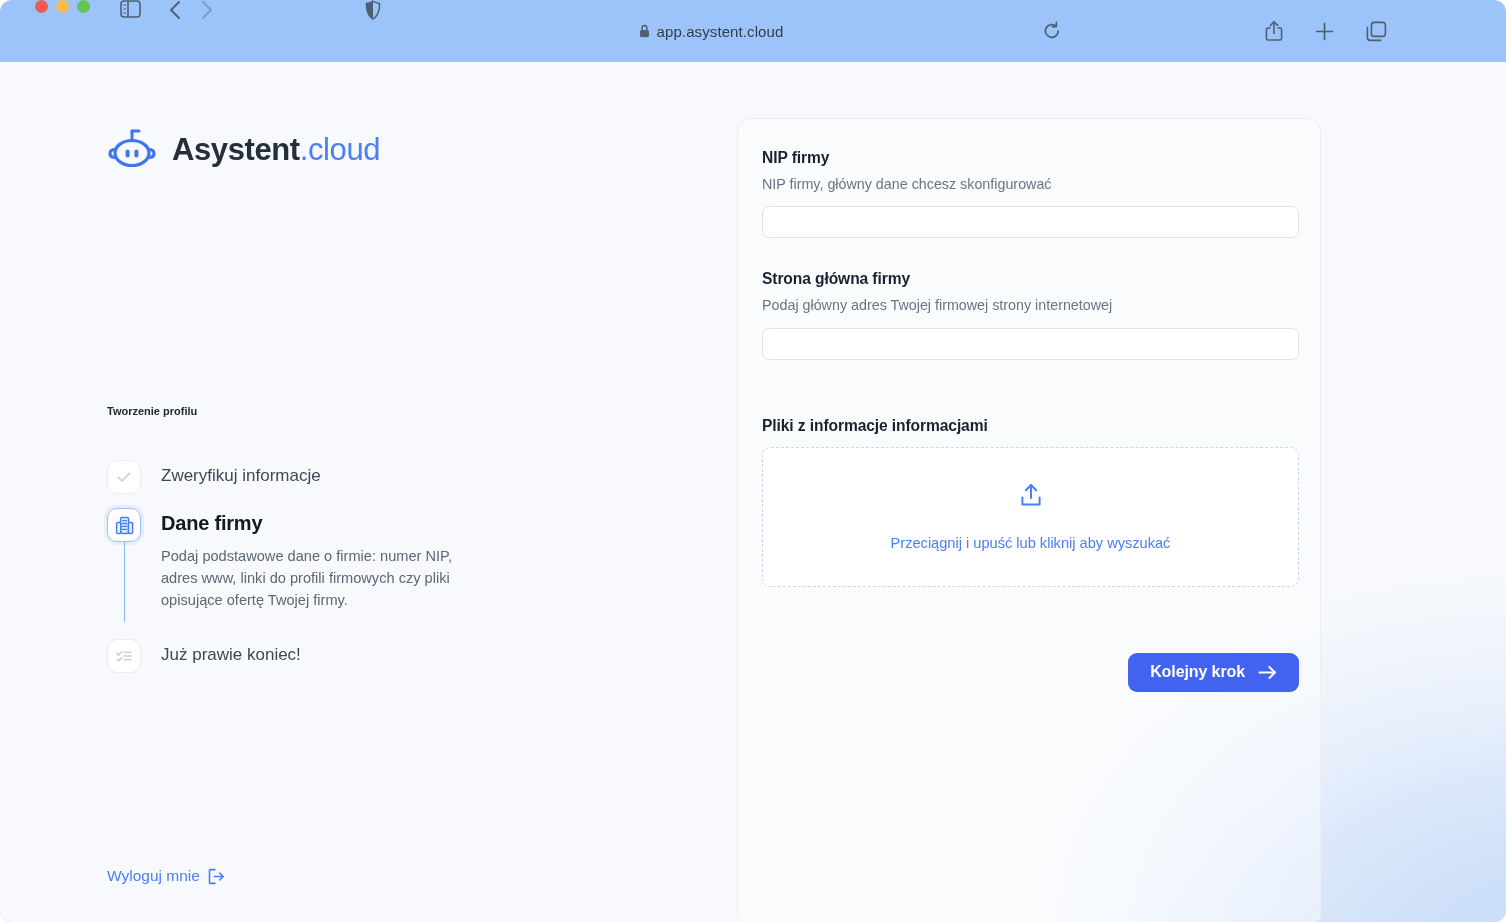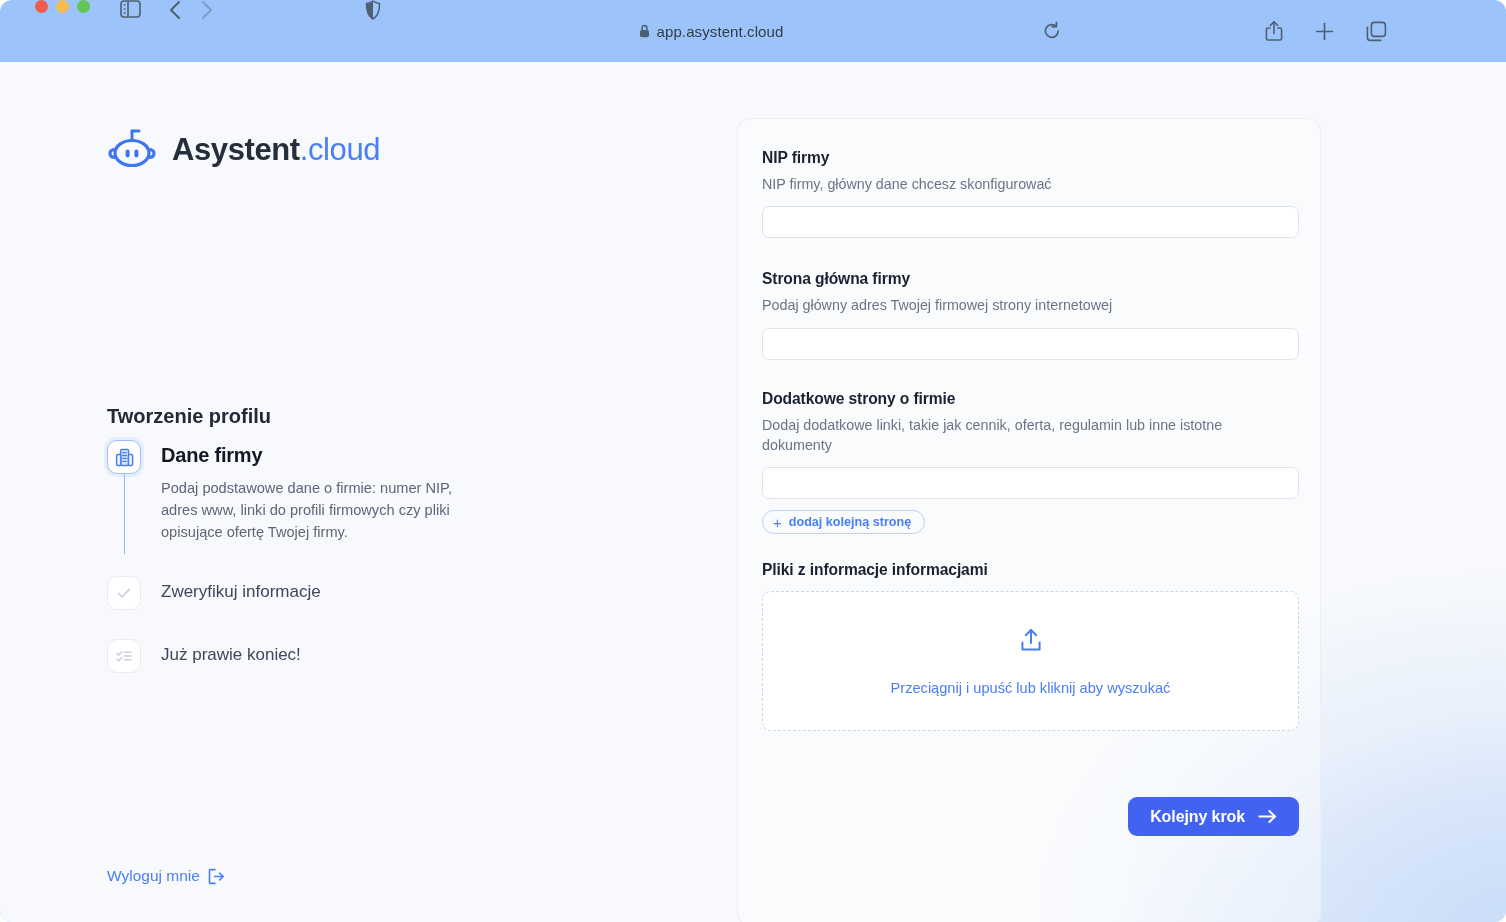--- a/index.html
+++ b/index.html
@@ -132,21 +132,21 @@
     letter-spacing: -0.4px;
     white-space: nowrap;
   }
   .brand-name { color: #252e3b; }
   .brand-tld { color: #4a7ef5; font-weight: 400; }
 
   .steps-title {
     position: absolute;
     left: 0;
     top: 327px;
-    font-size: 20px;
+    font-size: 11px;
     font-weight: 700;
     color: #222a36;
   }
 
   .steps {
     position: absolute;
     left: 0;
     top: 362px;
     width: 470px;
   }
@@ -445,20 +445,34 @@
             <rect x="27.4" y="22.5" width="4" height="8" rx="2" fill="#3f76f0"></rect>
           </svg>
         </span>
         <span class="brand-text"><span class="brand-name">Asystent</span><span class="brand-tld">.cloud</span></span>
       </div>
 
       <div class="steps-title">Tworzenie profilu</div>
 
       <div class="steps">
 
+        <div class="step s2">
+          <div class="step-rail">
+            <div class="step-badge pending">
+              <svg width="18" height="18" viewBox="0 0 18 18" fill="none">
+                <polyline points="3.4,9.4 7.1,13 14.6,5.2" stroke="#c9cfdb" stroke-width="1.7" stroke-linecap="round" stroke-linejoin="round" fill="none"></polyline>
+              </svg>
+            </div>
+            <div class="step-line muted"></div>
+          </div>
+          <div class="step-body">
+            <div class="step-title muted">Zweryfikuj informacje</div>
+          </div>
+        </div>
+
         <div class="step s1">
           <div class="step-rail">
             <div class="step-badge active">
               <svg width="19" height="19" viewBox="0 0 19 19" fill="none">
                 <rect x="5.6" y="1.6" width="8" height="15.8" rx="1.3" stroke="#4a7ef5" stroke-width="1.5" fill="#dbe7fe"></rect>
                 <rect x="1.6" y="6.4" width="4.2" height="11" rx="1.2" stroke="#4a7ef5" stroke-width="1.5" fill="#eaf1fe"></rect>
                 <rect x="13.4" y="6.4" width="4.2" height="11" rx="1.2" stroke="#4a7ef5" stroke-width="1.5" fill="#eaf1fe"></rect>
                 <line x1="7.7" y1="4.6" x2="11.4" y2="4.6" stroke="#4a7ef5" stroke-width="1.3" stroke-linecap="round"></line>
                 <line x1="7.7" y1="7.5" x2="11.4" y2="7.5" stroke="#4a7ef5" stroke-width="1.3" stroke-linecap="round"></line>
                 <line x1="7.7" y1="10.4" x2="11.4" y2="10.4" stroke="#4a7ef5" stroke-width="1.3" stroke-linecap="round"></line>
@@ -466,34 +480,20 @@
               </svg>
             </div>
             <div class="step-line active"></div>
           </div>
           <div class="step-body">
             <div class="step-title">Dane firmy</div>
             <div class="step-desc">Podaj podstawowe dane o firmie: numer NIP, adres www, linki do profili firmowych czy pliki opisujące ofertę Twojej firmy.</div>
           </div>
         </div>
 
-        <div class="step s2">
-          <div class="step-rail">
-            <div class="step-badge pending">
-              <svg width="18" height="18" viewBox="0 0 18 18" fill="none">
-                <polyline points="3.4,9.4 7.1,13 14.6,5.2" stroke="#c9cfdb" stroke-width="1.7" stroke-linecap="round" stroke-linejoin="round" fill="none"></polyline>
-              </svg>
-            </div>
-            <div class="step-line muted"></div>
-          </div>
-          <div class="step-body">
-            <div class="step-title muted">Zweryfikuj informacje</div>
-          </div>
-        </div>
-
         <div class="step s3">
           <div class="step-rail">
             <div class="step-badge pending">
               <svg width="18" height="18" viewBox="0 0 18 18" fill="none">
                 <polyline points="2,6.4 3.7,8.1 6.7,4.8" stroke="#c9cfdb" stroke-width="1.5" stroke-linecap="round" stroke-linejoin="round" fill="none"></polyline>
                 <polyline points="2,12.2 3.7,13.9 6.7,10.6" stroke="#c9cfdb" stroke-width="1.5" stroke-linecap="round" stroke-linejoin="round" fill="none"></polyline>
                 <line x1="9.2" y1="5.3" x2="16" y2="5.3" stroke="#c9cfdb" stroke-width="1.5" stroke-linecap="round"></line>
                 <line x1="9.2" y1="9" x2="16" y2="9" stroke="#c9cfdb" stroke-width="1.5" stroke-linecap="round"></line>
                 <line x1="9.2" y1="12.7" x2="16" y2="12.7" stroke="#c9cfdb" stroke-width="1.5" stroke-linecap="round"></line>
               </svg>
@@ -531,29 +531,20 @@
         <div class="gap-a"></div>
 
         <div class="field">
           <div class="field-label">Strona główna firmy</div>
           <div class="field-hint">Podaj główny adres Twojej firmowej strony internetowej</div>
           <input class="text-input" type="text" value="" placeholder="" style="">
         </div>
 
         <div class="gap-b"></div>
 
-        <div class="field">
-          <div class="field-label">Dodatkowe strony o firmie</div>
-          <div class="field-hint">Dodaj dodatkowe linki, takie jak cennik, oferta, regulamin lub inne istotne dokumenty</div>
-          <input class="text-input" type="text" value="" placeholder="" style="">
-          <button class="add-page-btn">
-            <span class="plus">+</span>
-            <span>dodaj kolejną stronę</span>
-          </button>
-        </div>
 
         <div class="gap-c"></div>
 
         <div class="field">
           <div class="field-label">Pliki z informacje informacjami</div>
           <div class="dropzone">
             <span>
               <svg width="26" height="26" viewBox="0 0 26 26" fill="none" style="display:block">
                 <line x1="13" y1="3.2" x2="13" y2="16" stroke="#4a7ef5" stroke-width="2" stroke-linecap="round"></line>
                 <polyline points="7.8,8.2 13,3 18.2,8.2" stroke="#4a7ef5" stroke-width="2" stroke-linecap="round" stroke-linejoin="round" fill="none"></polyline>

